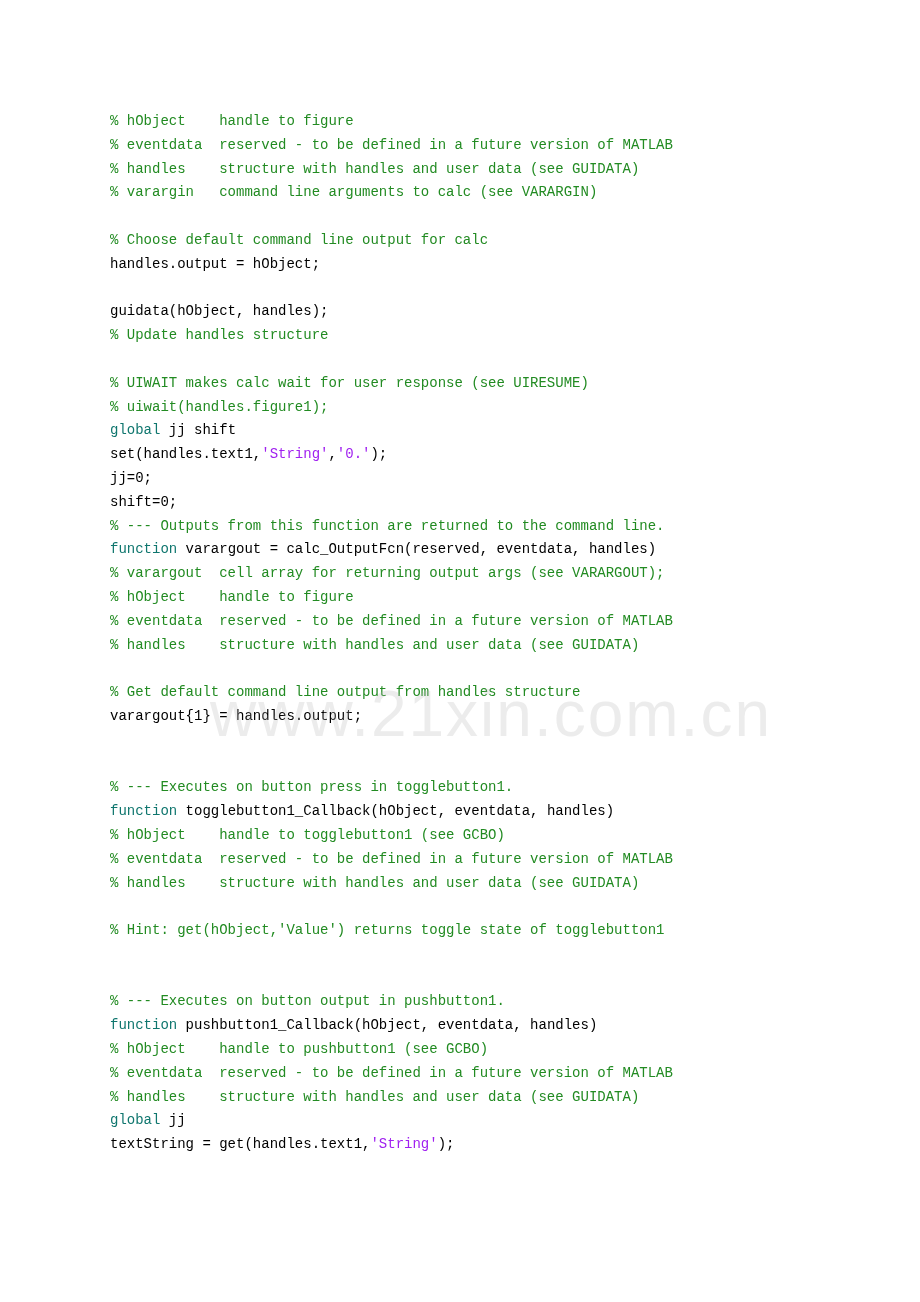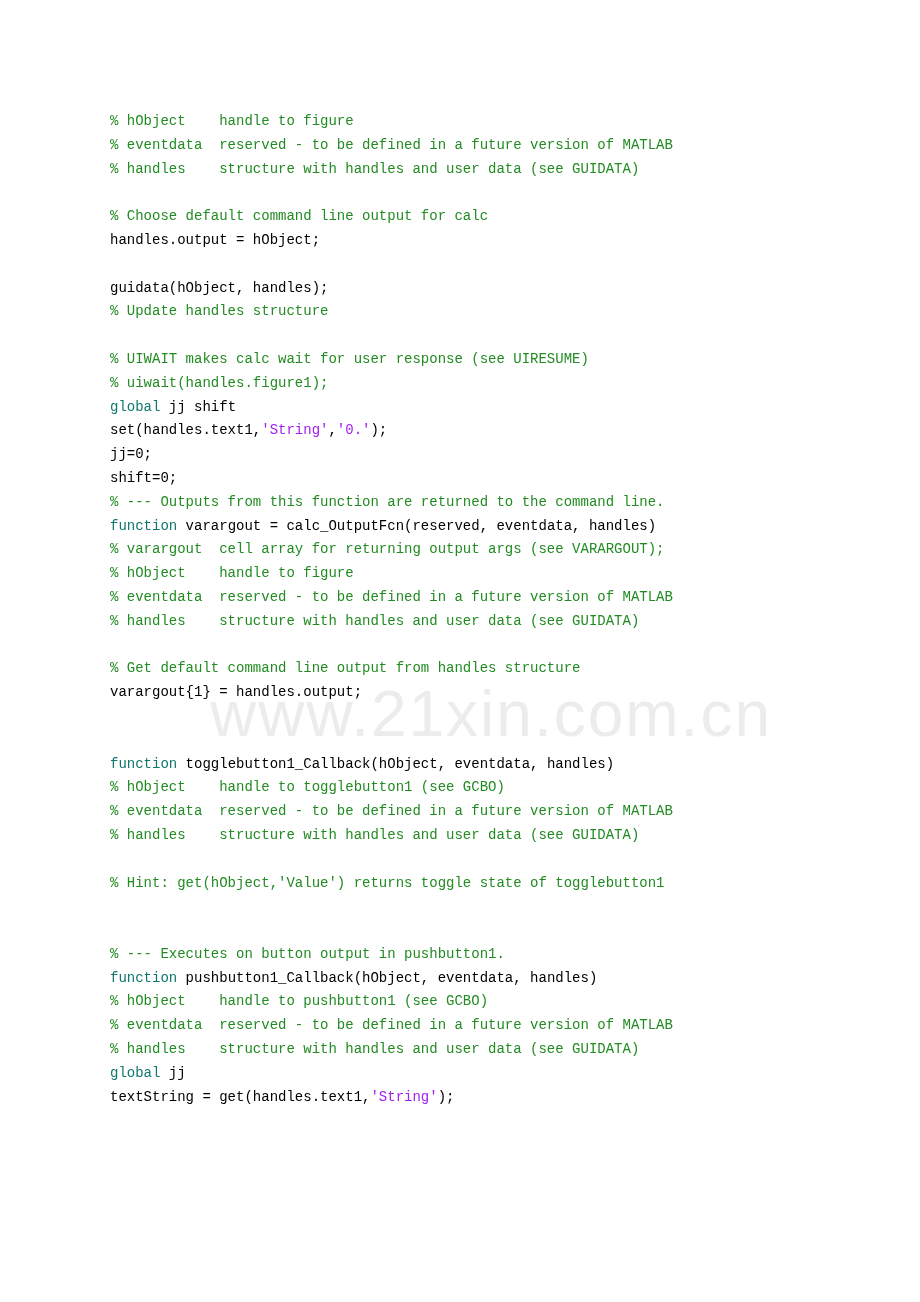--- a/index.html
+++ b/index.html
@@ -48,20 +48,21 @@
 </style>
 </head>
 <body>
 
 <div class="page">
   <div class="watermark">www.21xin.com.cn</div>
   <div id="code-container">
       <div class="code-line"><span class="comment">% hObject    handle to figure</span></div>
       <div class="code-line"><span class="comment">% eventdata  reserved - to be defined in a future version of MATLAB</span></div>
       <div class="code-line"><span class="comment">% handles    structure with handles and user data (see GUIDATA)</span></div>
+      <div class="code-line"><span class="comment">% varargin   command line arguments to calc (see VARARGIN)</span></div>
       <div class="code-line">&nbsp;</div>
       <div class="code-line"><span class="comment">% Choose default command line output for calc</span></div>
       <div class="code-line"><span class="plain">handles.output = hObject;</span></div>
       <div class="code-line">&nbsp;</div>
       <div class="code-line"><span class="plain">guidata(hObject, handles);</span></div>
       <div class="code-line"><span class="comment">% Update handles structure</span></div>
       <div class="code-line">&nbsp;</div>
       <div class="code-line"><span class="comment">% UIWAIT makes calc wait for user response (see UIRESUME)</span></div>
       <div class="code-line"><span class="comment">% uiwait(handles.figure1);</span></div>
       <div class="code-line"><span class="keyword">global</span><span class="plain"> jj shift</span></div>
@@ -72,20 +73,21 @@
       <div class="code-line"><span class="keyword">function</span><span class="plain"> varargout = calc_OutputFcn(reserved, eventdata, handles) </span></div>
       <div class="code-line"><span class="comment">% varargout  cell array for returning output args (see VARARGOUT);</span></div>
       <div class="code-line"><span class="comment">% hObject    handle to figure</span></div>
       <div class="code-line"><span class="comment">% eventdata  reserved - to be defined in a future version of MATLAB</span></div>
       <div class="code-line"><span class="comment">% handles    structure with handles and user data (see GUIDATA)</span></div>
       <div class="code-line">&nbsp;</div>
       <div class="code-line"><span class="comment">% Get default command line output from handles structure</span></div>
       <div class="code-line"><span class="plain">varargout{1} = handles.output;</span></div>
       <div class="code-line">&nbsp;</div>
       <div class="code-line">&nbsp;</div>
+      <div class="code-line"><span class="comment">% --- Executes on button press in togglebutton1.</span></div>
       <div class="code-line"><span class="keyword">function</span><span class="plain"> togglebutton1_Callback(hObject, eventdata, handles)</span></div>
       <div class="code-line"><span class="comment">% hObject    handle to togglebutton1 (see GCBO)</span></div>
       <div class="code-line"><span class="comment">% eventdata  reserved - to be defined in a future version of MATLAB</span></div>
       <div class="code-line"><span class="comment">% handles    structure with handles and user data (see GUIDATA)</span></div>
       <div class="code-line">&nbsp;</div>
       <div class="code-line"><span class="comment">% Hint: get(hObject,'Value') returns toggle state of togglebutton1</span></div>
       <div class="code-line">&nbsp;</div>
       <div class="code-line">&nbsp;</div>
       <div class="code-line"><span class="comment">% --- Executes on button output in pushbutton1.</span></div>
       <div class="code-line"><span class="keyword">function</span><span class="plain"> pushbutton1_Callback(hObject, eventdata, handles)</span></div>

